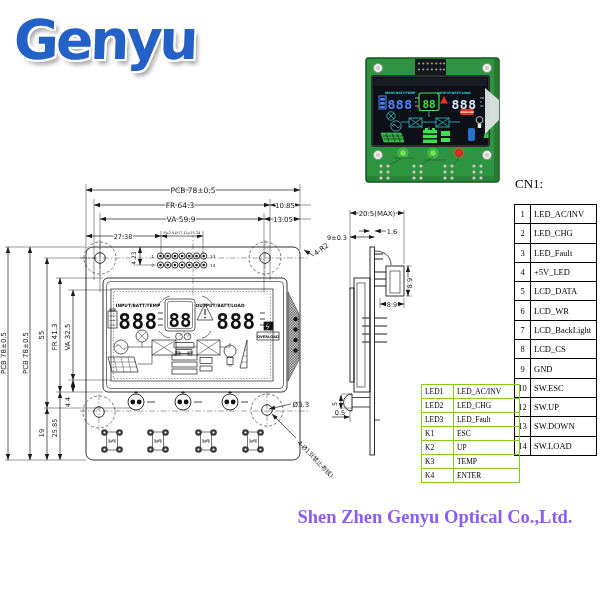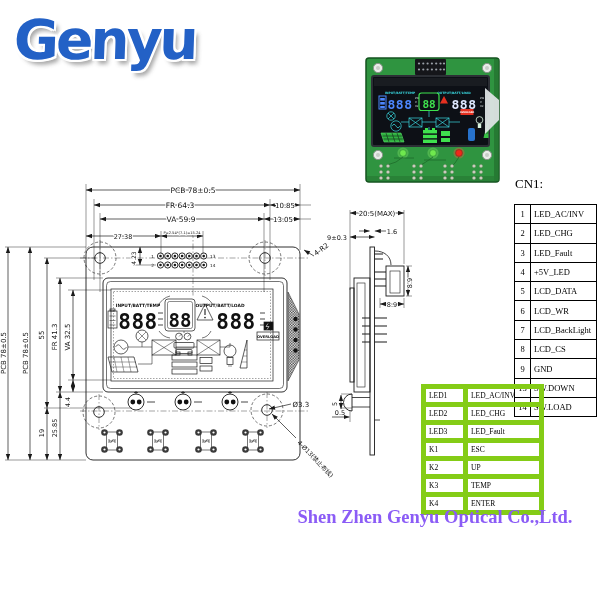--- a/index.html
+++ b/index.html
@@ -16,22 +16,22 @@
   
   #cn1-block{left:514px;top:176px;width:86px;}
   #cn1-title{font-family:"Liberation Serif",serif;font-size:13px;color:#000;margin:0 0 12px 1px;}
   table{border-collapse:collapse;}
   #cn1-table td{border:1px solid #000;height:18.3px;font-family:"Liberation Serif",serif;
       font-size:8.5px;color:#000;padding:0 0 0 3px;white-space:nowrap;}
   #cn1-table td.no{width:15px;text-align:center;padding:0;}
   #cn1-table td.nm{width:62px;}
   
   #legend-table{left:421px;top:384px;}
-  #legend-table td{border:5px solid #84cc16;height:13px;font-family:"Liberation Serif",serif;
-      font-size:7.5px;color:#000;padding:0 8px 0 3px;white-space:nowrap;}
+  #legend-table td{border:1px solid #84cc16;height:13px;font-family:"Liberation Serif",serif;
+      font-size:7.5px;color:#000;padding:0 2px 0 3px;white-space:nowrap;}
   #legend-table td.k{width:26px;}
   #legend-table td.v{width:60px;}
   
   #footer{left:280px;top:507px;width:310px;text-align:center;
       font-family:"Liberation Serif",serif;font-size:18.5px;font-weight:bold;color:#8b5cf6;}
   
   .dt{font-family:"DejaVu Sans",sans-serif;fill:#111;stroke:#fff;stroke-width:2.2px;
       paint-order:stroke;stroke-linejoin:round;}
   .dtn{font-family:"DejaVu Sans",sans-serif;fill:#111;}
   .seg{font-family:"DejaVu Sans Mono",monospace;font-weight:bold;}
@@ -524,20 +524,28 @@
         </tr>
     <tr>
           <td class="no">8</td>
           <td class="nm">LCD_CS</td>
         </tr>
     <tr>
           <td class="no">9</td>
           <td class="nm">GND</td>
         </tr>
     <tr>
+          <td class="no">10</td>
+          <td class="nm">SW.ESC</td>
+        </tr>
+    <tr>
+          <td class="no">12</td>
+          <td class="nm">SW.UP</td>
+        </tr>
+    <tr>
           <td class="no">13</td>
           <td class="nm">SW.DOWN</td>
         </tr>
     <tr>
           <td class="no">14</td>
           <td class="nm">SW.LOAD</td>
         </tr>
   </tbody>
     </table>
 </div>

